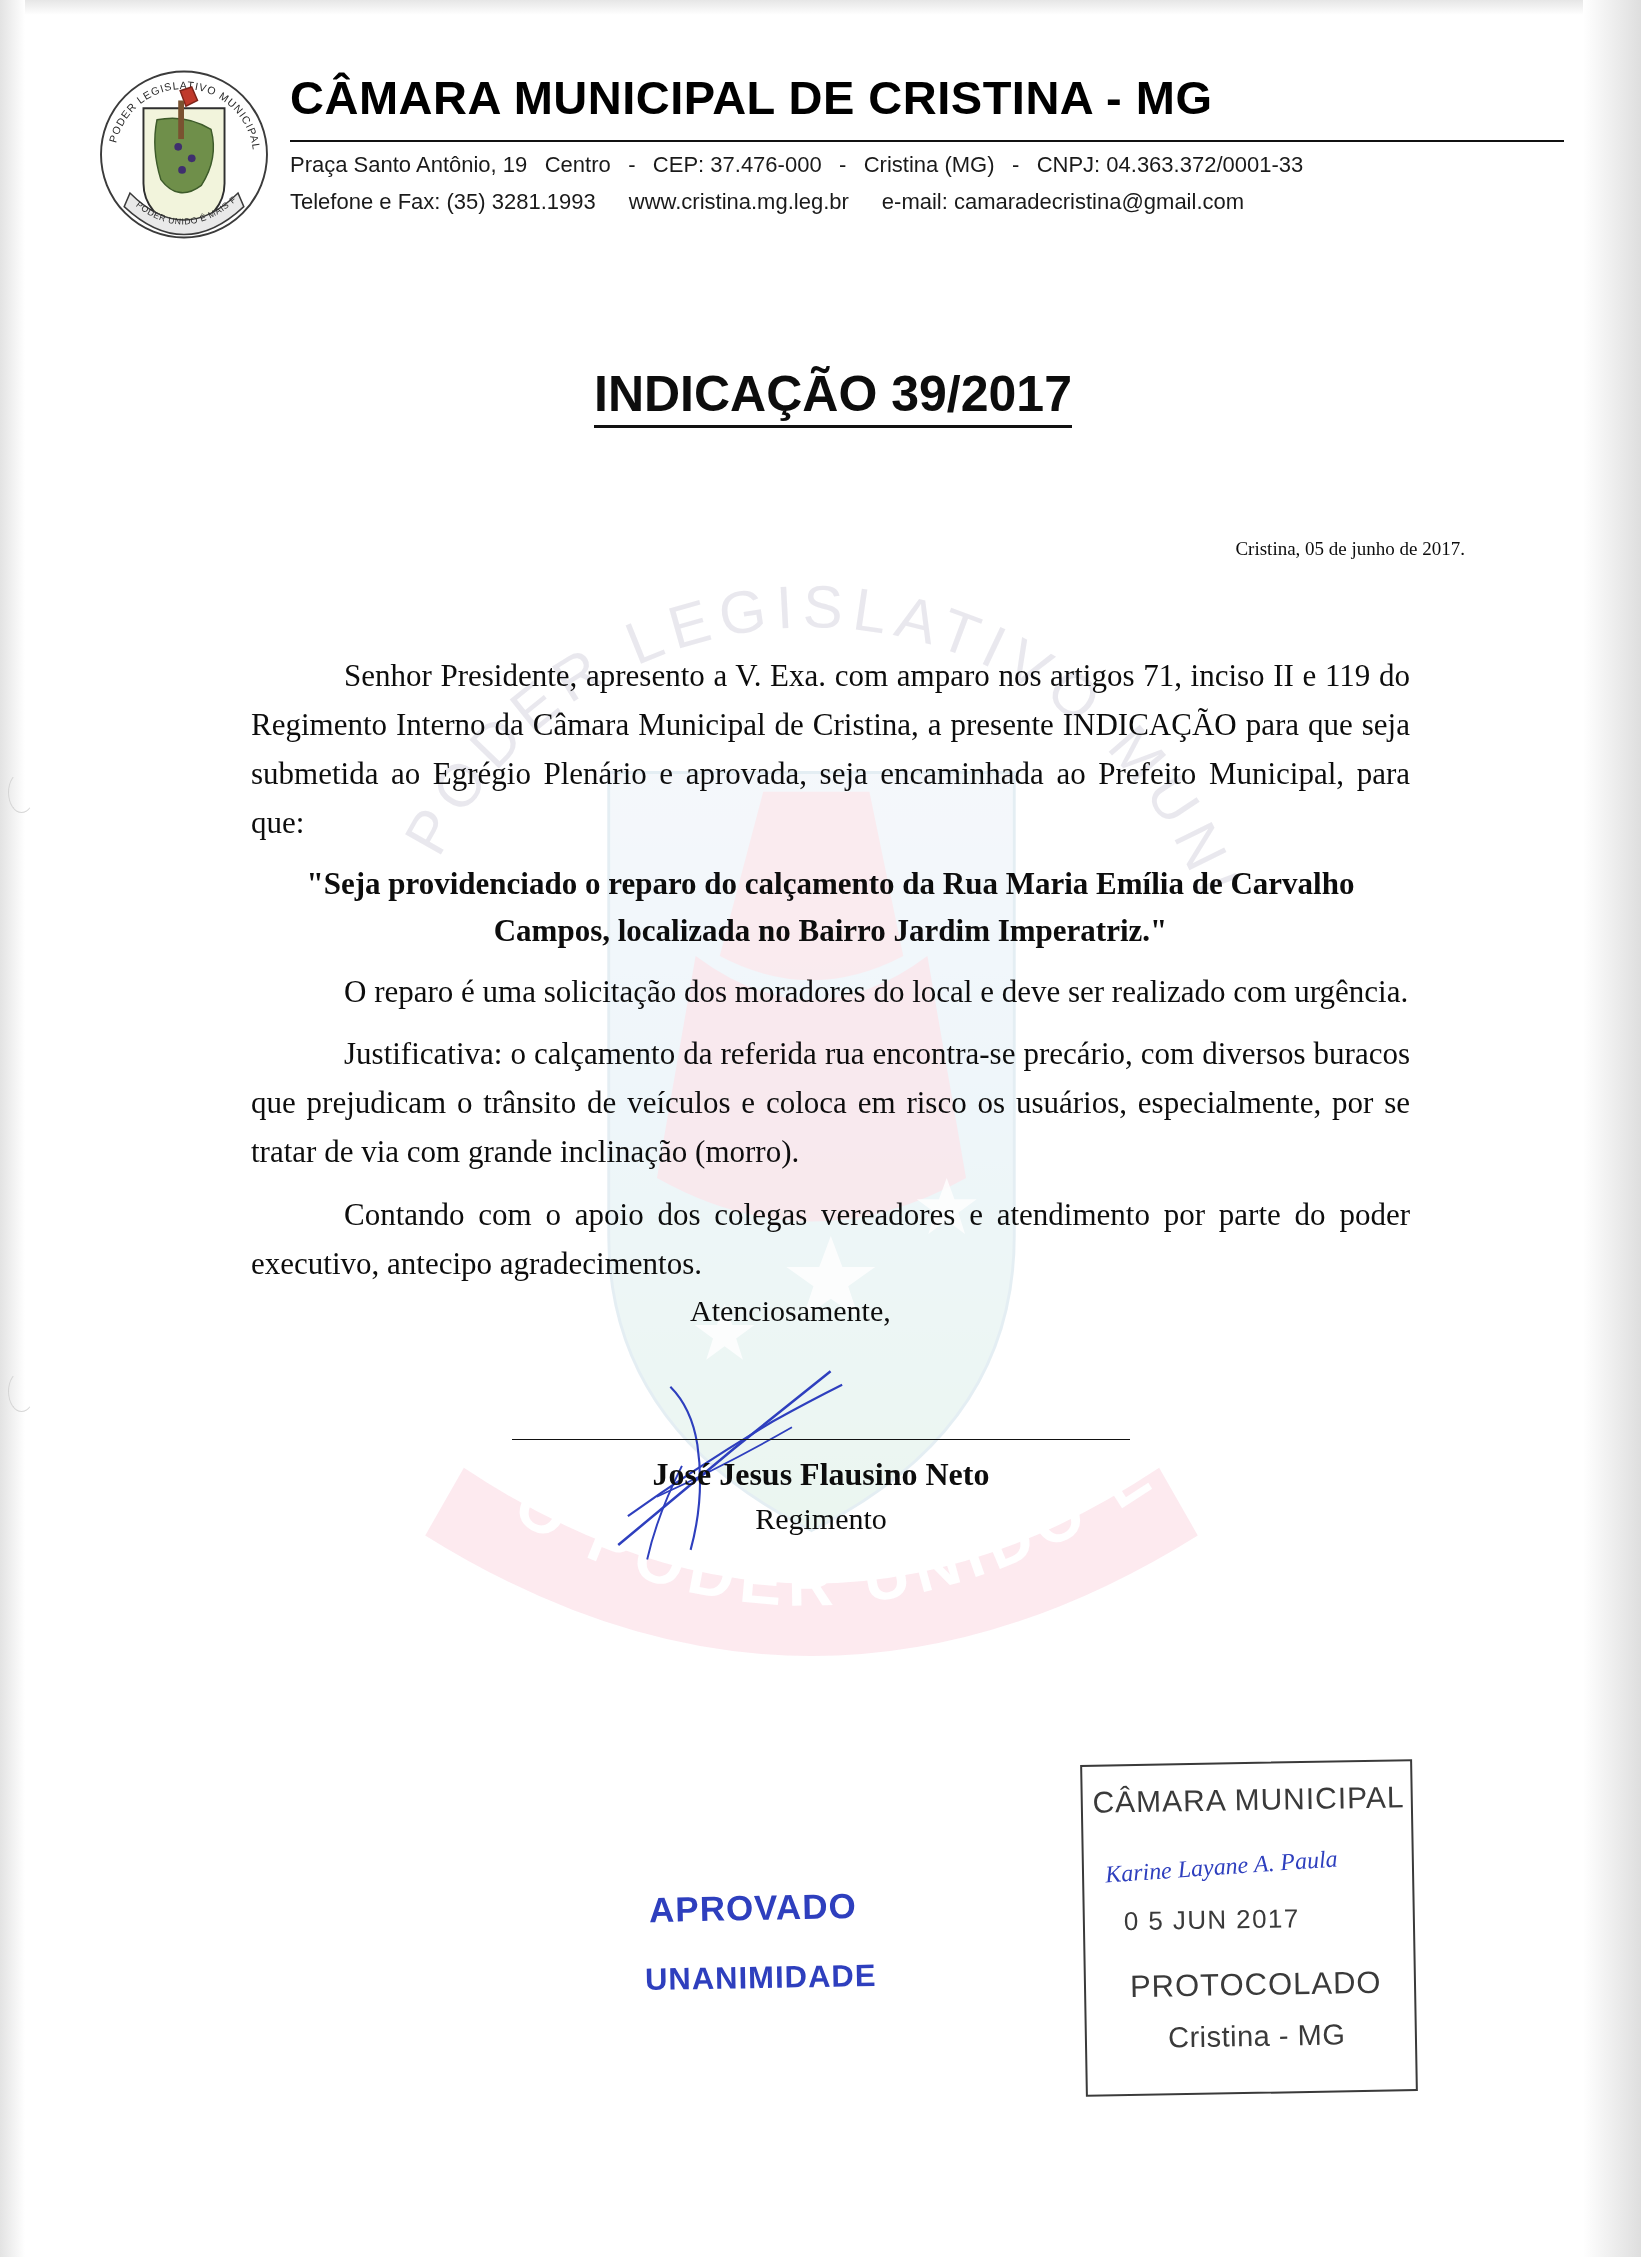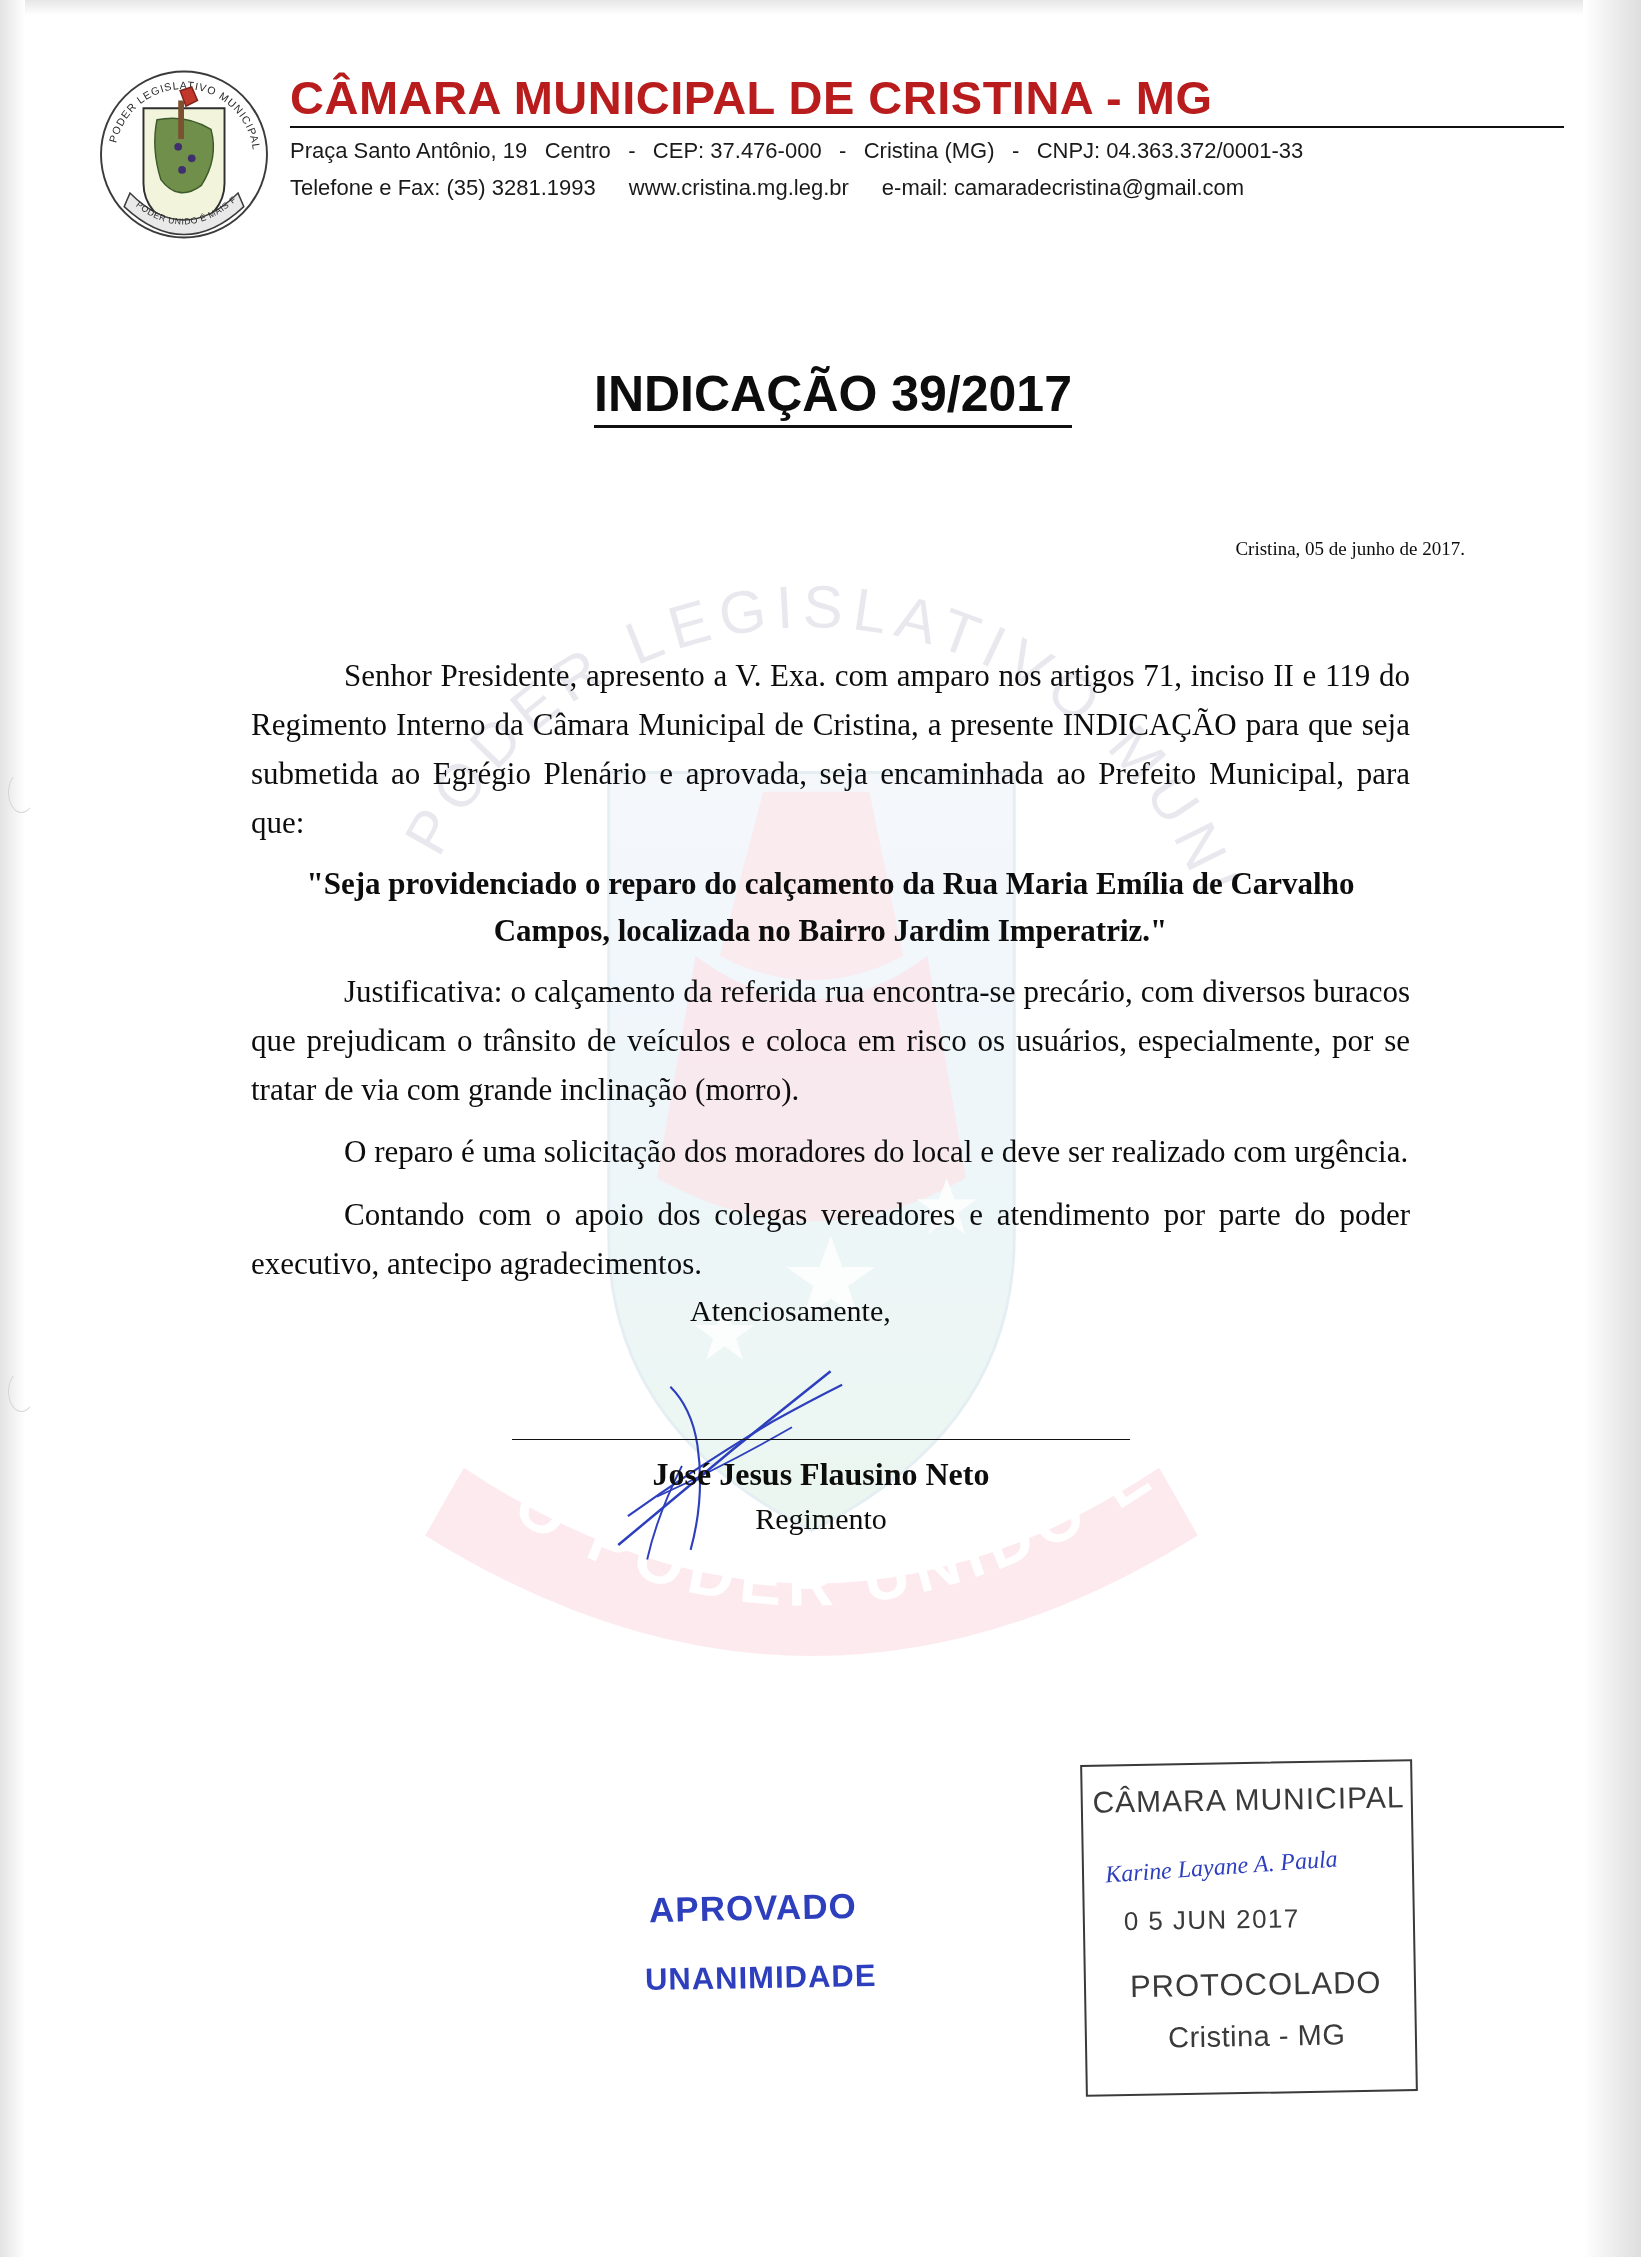--- a/index.html
+++ b/index.html
@@ -64,23 +64,23 @@
     position: absolute;
     left: 193px;
     top: 11.6px;
     width: 1274px;
   }
   .org-title {
     font-family: "Liberation Sans", sans-serif;
     font-size: 47px;
     font-weight: bold;
     letter-spacing: 0.5px;
-    color: #b91c1c;
+    color: #000000;
     border-bottom: 2.9px solid #111;
-    padding-bottom: 1px;
+    padding-bottom: 15px;
     white-space: nowrap;
   }
   .org-line {
     font-family: "Liberation Sans", sans-serif;
     font-size: 22px;
     color: #1a1a1a;
     margin-top: 10.6px;
     white-space: nowrap;
   }
   .org-line .sp { display: inline-block; width: 17.4px; }
@@ -344,22 +344,22 @@
 
   <div class="doc-title">
     <span>INDICAÇÃO 39/2017</span>
   </div>
 
   <div class="place-date">Cristina, 05 de junho de 2017.</div>
 
   <div class="body">
     <p class="indent">Senhor Presidente, apresento a V. Exa. com amparo nos artigos 71, inciso II e 119 do Regimento Interno da Câmara Municipal de Cristina, a presente INDICAÇÃO para que seja submetida ao Egrégio Plenário e aprovada, seja encaminhada ao Prefeito Municipal, para que:</p>
     <p class="quote">"Seja providenciado o reparo do calçamento da Rua Maria Emília de Carvalho Campos, localizada no Bairro Jardim Imperatriz."</p>
+    <p class="indent">O reparo é uma solicitação dos moradores do local e deve ser realizado com urgência.</p>
     <p class="indent">Justificativa: o calçamento da referida rua encontra-se precário, com diversos buracos que prejudicam o trânsito de veículos e coloca em risco os usuários, especialmente, por se tratar de via com grande inclinação (morro).</p>
-    <p class="indent">O reparo é uma solicitação dos moradores do local e deve ser realizado com urgência.</p>
     <p class="indent">Contando com o apoio dos colegas vereadores e atendimento por parte do poder executivo, antecipo agradecimentos.</p>
   </div>
 
   <div class="closing">Atenciosamente,</div>
 
   <svg class="sig-scribble" viewBox="0 0 360 230">
     <path d="M 30,200 Q 90,150 150,100 Q 200,60 250,20" fill="none" stroke="#2e3fbe" stroke-width="2.6"></path>
     <path d="M 40,170 Q 110,120 190,72 Q 230,50 262,34" fill="none" stroke="#2e3fbe" stroke-width="2.2"></path>
     <path d="M 70,150 Q 140,118 210,78" fill="none" stroke="#2e3fbe" stroke-width="1.8"></path>
     <path d="M 105,205 Q 120,150 112,96 Q 106,58 84,36" fill="none" stroke="#2e3fbe" stroke-width="2.2"></path>

